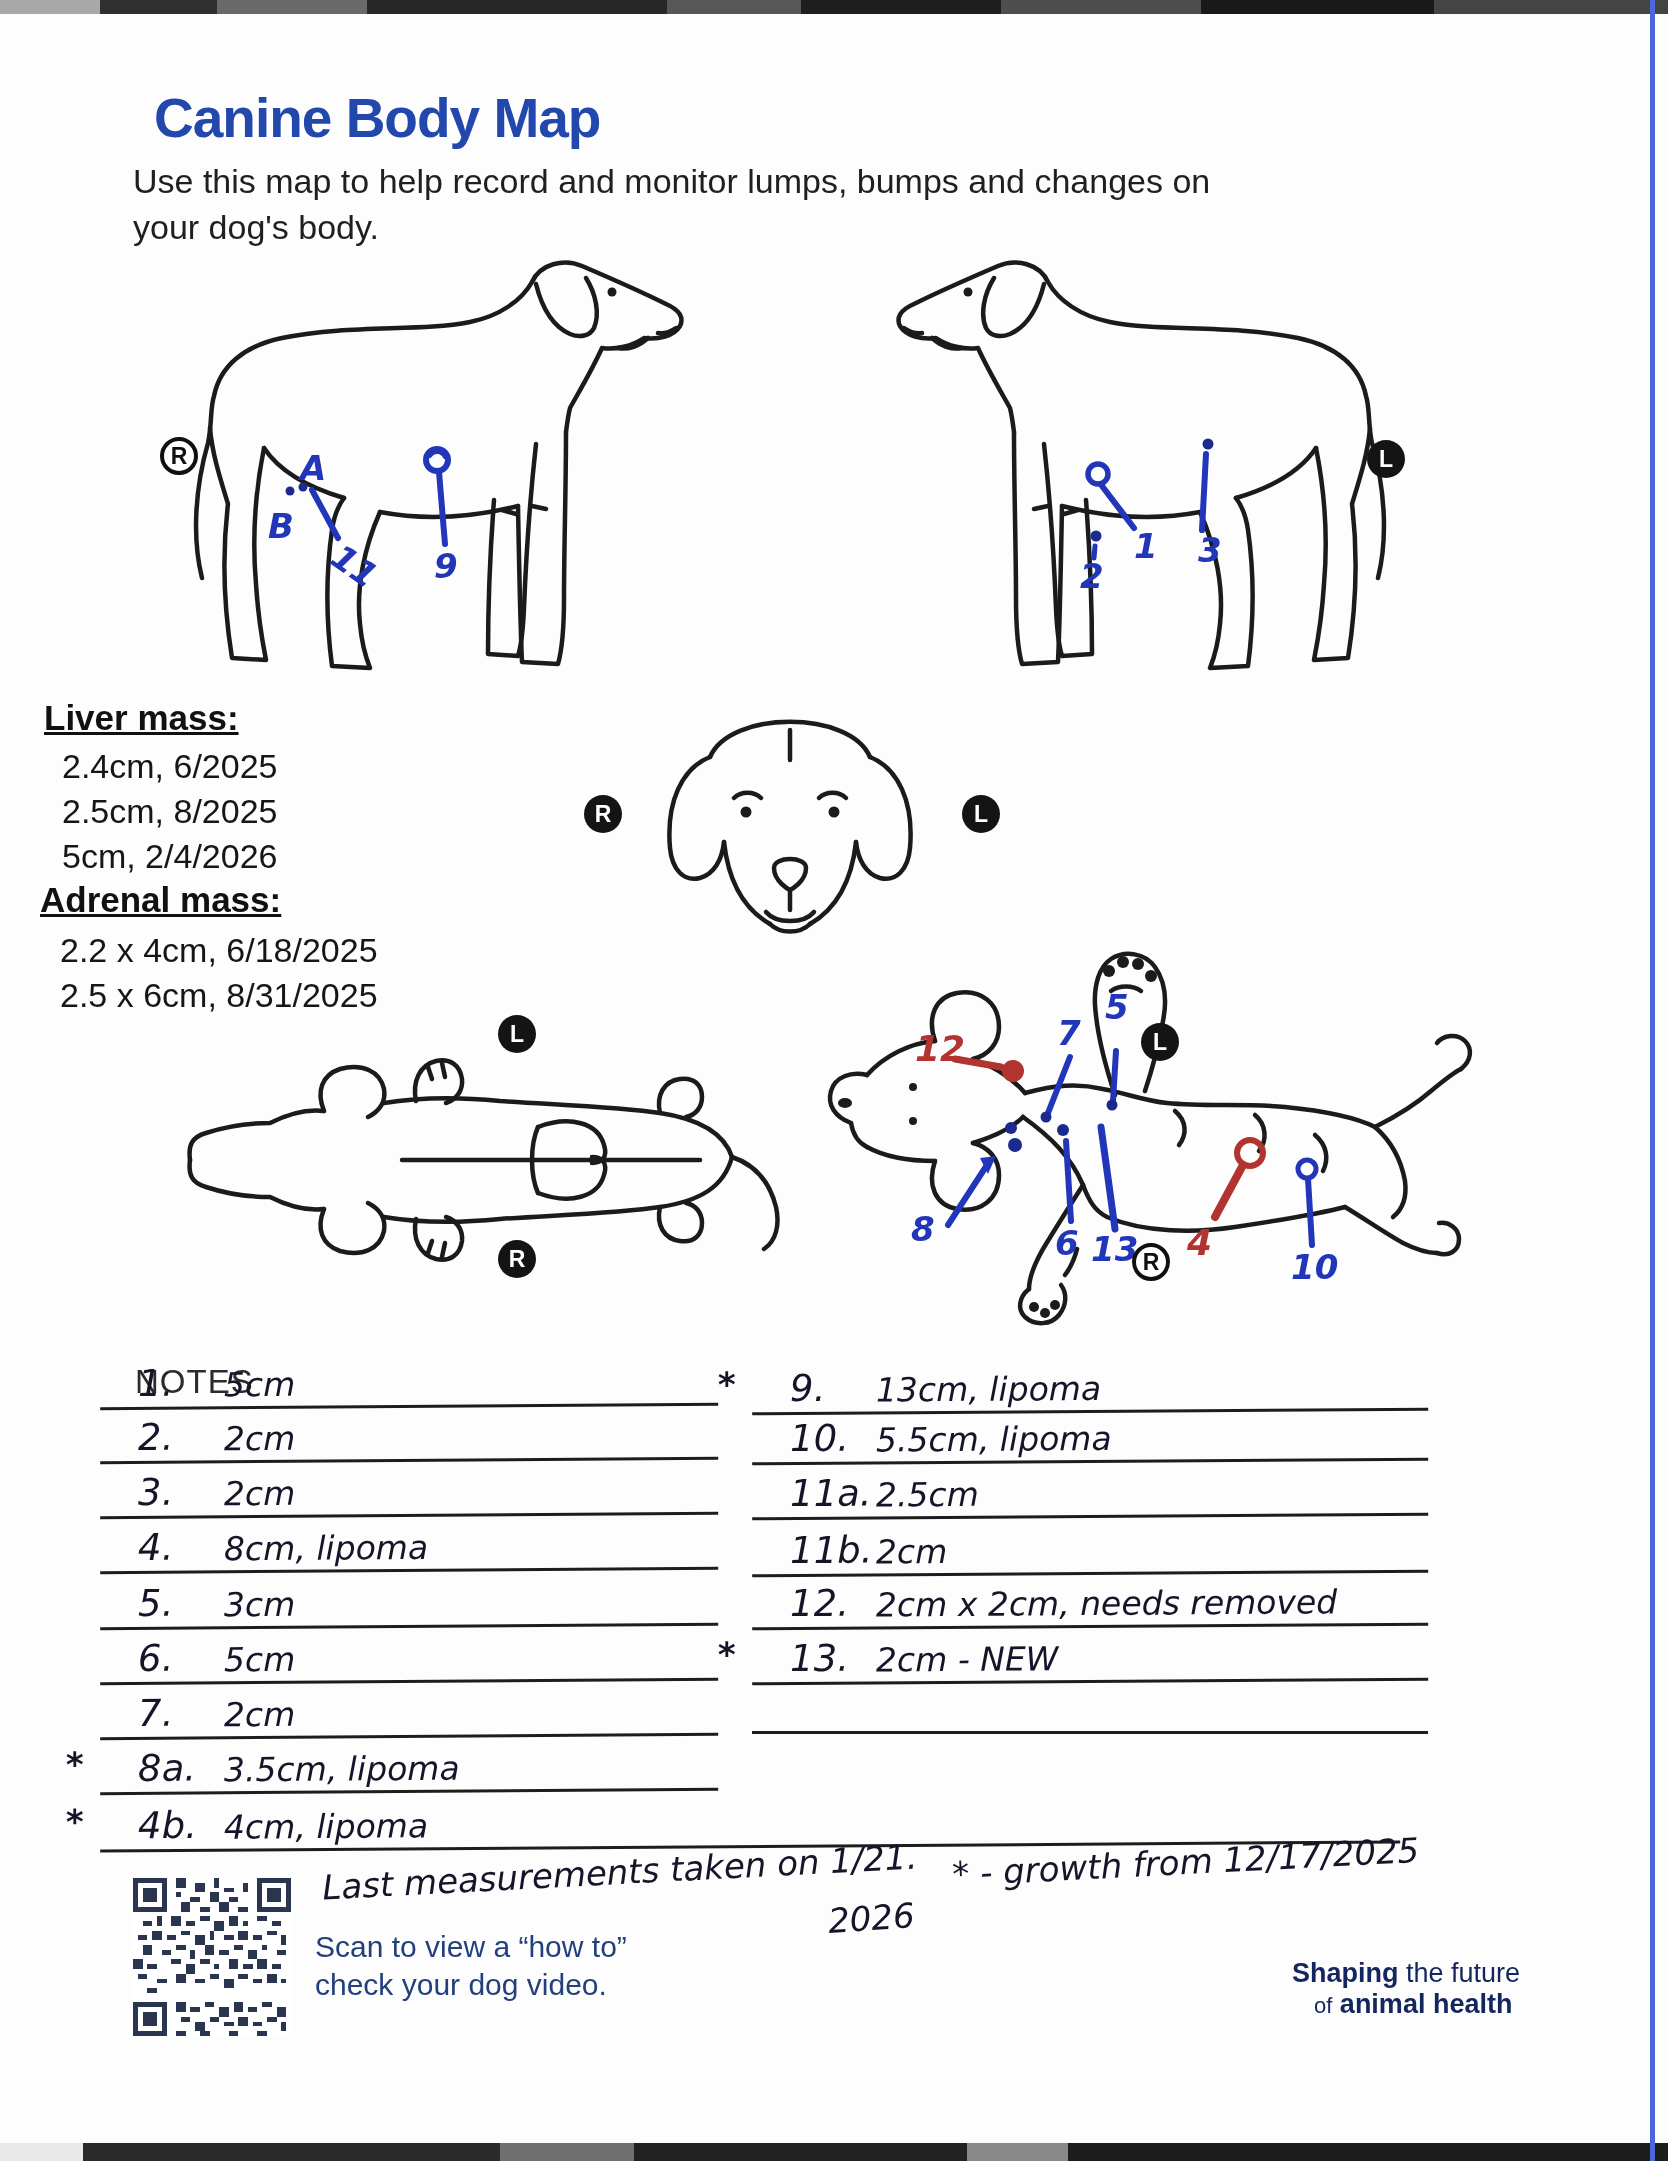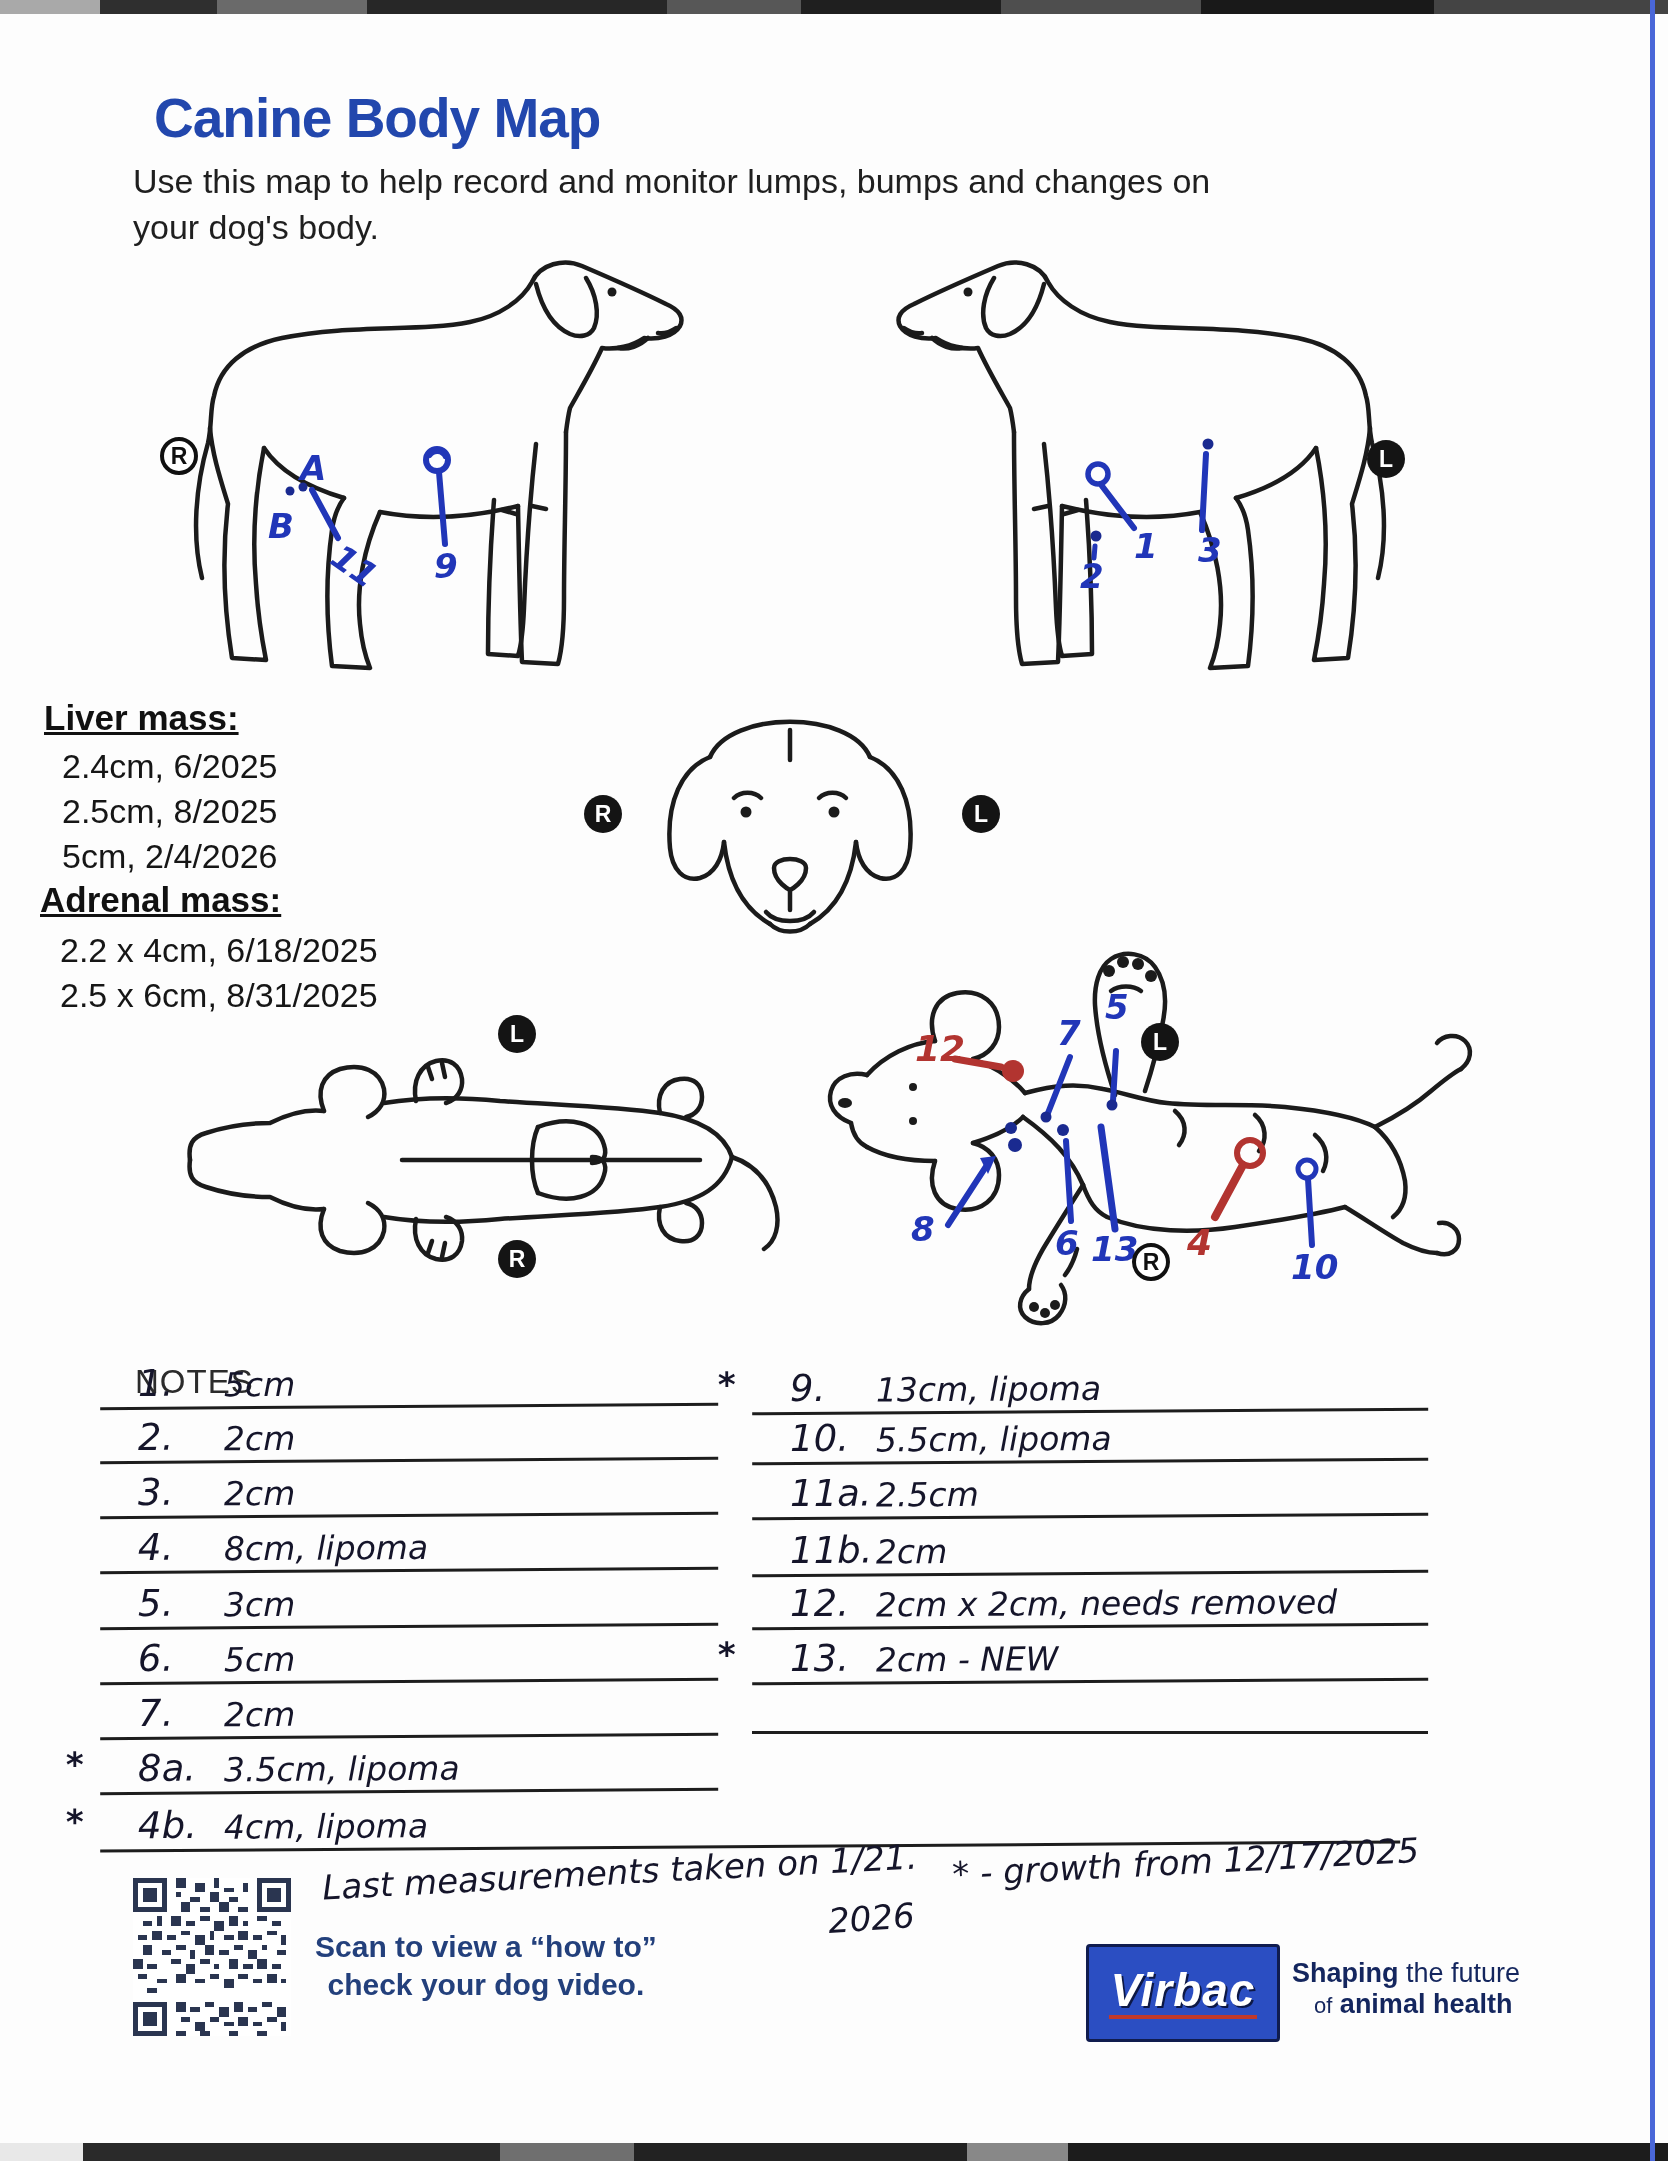--- a/index.html
+++ b/index.html
@@ -33,21 +33,21 @@
   .badge.outline{background:#fff;color:#101010;border:4px solid #101010;}
   
   .art path{fill:none;stroke:#1b1b1b;stroke-width:4.5;stroke-linecap:round;stroke-linejoin:round;}
   .art circle{stroke:none;}
   .inkline{stroke:#2136b8;fill:none;stroke-linecap:round;}
   .inkdot{fill:#1a2a90;}
   .inktext{fill:#2136b8;font:italic 600 34px "DejaVu Sans",sans-serif;}
   .redline{stroke:#b23430;fill:none;stroke-linecap:round;}
   .redtext{fill:#b23430;font:italic 700 36px "DejaVu Sans",sans-serif;}
   
-  .scan-text{font-size:30px;font-weight:bold;color:#23407c;line-height:38px;text-align:center;}
+  .scan-text{font-size:30px;font-weight:normal;color:#23407c;line-height:38px;}
   #virbac-box{left:1086px;top:1944px;width:188px;height:92px;background:#2b4ec2;border:3px solid #101c4e;
               border-radius:4px;display:flex;flex-direction:column;align-items:center;justify-content:center;}
   #virbac-word{font-size:46px;font-weight:bold;font-style:italic;color:#fff;
                text-shadow:2px 2px 0 #0d1845;letter-spacing:1px;line-height:46px;}
   #virbac-underline{width:148px;height:4px;background:#c0392b;margin-top:2px;}
   .tagline{color:#14265e;font-size:27px;line-height:31px;}
   .tagline b{font-weight:800;text-align:center;}
 </style>
 </head>
 <body>
@@ -346,22 +346,18 @@
         <rect x="2" y="28" width="3" height="3"></rect>
       <path d="M9 0h2v2H9zM13 1h2v2h-2zM17 0h1v2h-1zM19 2h2v1h-2zM23 1h1v2h-1zM9 3h1v1H9zM12 4h2v1h-2zM16 3h2v2h-2zM20 4h2v1h-2zM10 5h2v2h-2zM14 6h2v1h-2zM18 5h2v2h-2zM22 6h2v1h-2zM8 8h2v2H8zM2 9h2v1H2zM5 8h1v2H5zM11 9h2v1h-2zM14 8h2v1h-2zM17 9h2v2h-2zM20 8h2v2h-2zM23 9h1v1h-1zM26 8h2v1h-2zM29 9h2v1h-2zM1 12h2v1H1zM4 11h2v2H4zM7 12h2v1H7zM10 11h2v1h-2zM13 12h2v2h-2zM16 11h1v2h-1zM19 12h2v1h-2zM22 11h2v2h-2zM25 12h2v1h-2zM28 11h2v1h-2zM31 12h1v2h-1zM2 14h2v2H2zM6 15h2v1H6zM9 14h2v1H9zM12 15h1v2h-1zM15 14h2v2h-2zM18 15h2v1h-2zM21 14h2v1h-2zM24 15h2v2h-2zM27 14h1v1h-1zM30 15h2v1h-2zM0 17h2v2H0zM3 18h2v1H3zM8 17h2v1H8zM11 18h2v2h-2zM14 17h2v1h-2zM17 18h1v1h-1zM20 17h2v2h-2zM23 18h2v1h-2zM26 17h2v2h-2zM29 18h2v1h-2zM1 20h2v1H1zM5 21h2v1H5zM9 20h2v2H9zM13 21h2v1h-2zM16 20h2v1h-2zM19 21h2v2h-2zM22 20h2v1h-2zM25 21h2v1h-2zM28 20h2v2h-2zM31 21h1v1h-1zM3 23h2v1H3zM9 26h2v2H9zM12 27h2v1h-2zM15 26h2v1h-2zM18 27h2v2h-2zM21 26h2v2h-2zM24 27h2v1h-2zM27 26h2v1h-2zM30 27h2v2h-2zM10 29h2v1h-2zM13 30h2v2h-2zM16 29h2v1h-2zM19 30h2v1h-2zM22 29h2v2h-2zM25 30h2v1h-2zM28 29h2v1h-2zM31 30h1v2h-1zM9 32h2v1H9zM14 32h2v1h-2zM20 32h2v1h-2zM26 32h2v1h-2z"></path>
     </g>
   </svg>
 
   <div class="abs scan-text" style="left:315px;top:1928px;">
     <div>Scan to view a “how to”</div>
     <div>check your dog video.</div>
   </div>
 
-  <div class="abs" id="virbac-box">
-    <div id="virbac-word">Virbac</div>
-    <div id="virbac-underline"></div>
-  </div>
   <div class="abs tagline" style="left:1292px;top:1958px;">
     <div><b>Shaping</b><span> the future</span></div>
     <div style="padding-left:22px;"><span style="font-size:22px;">of</span><b> animal health</b></div>
   </div>
 
 </div>
 
 </body></html>

